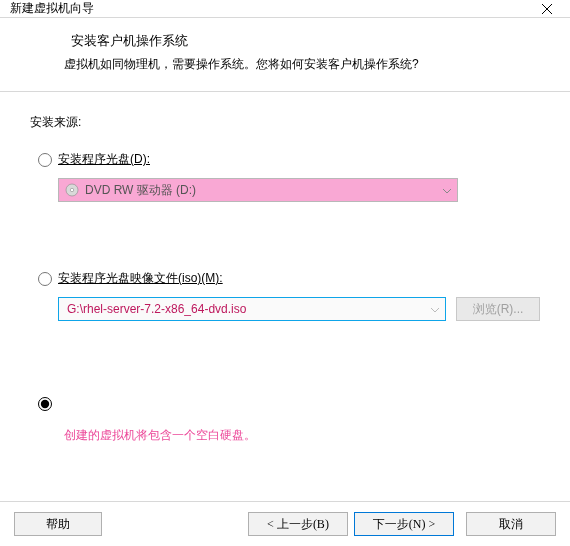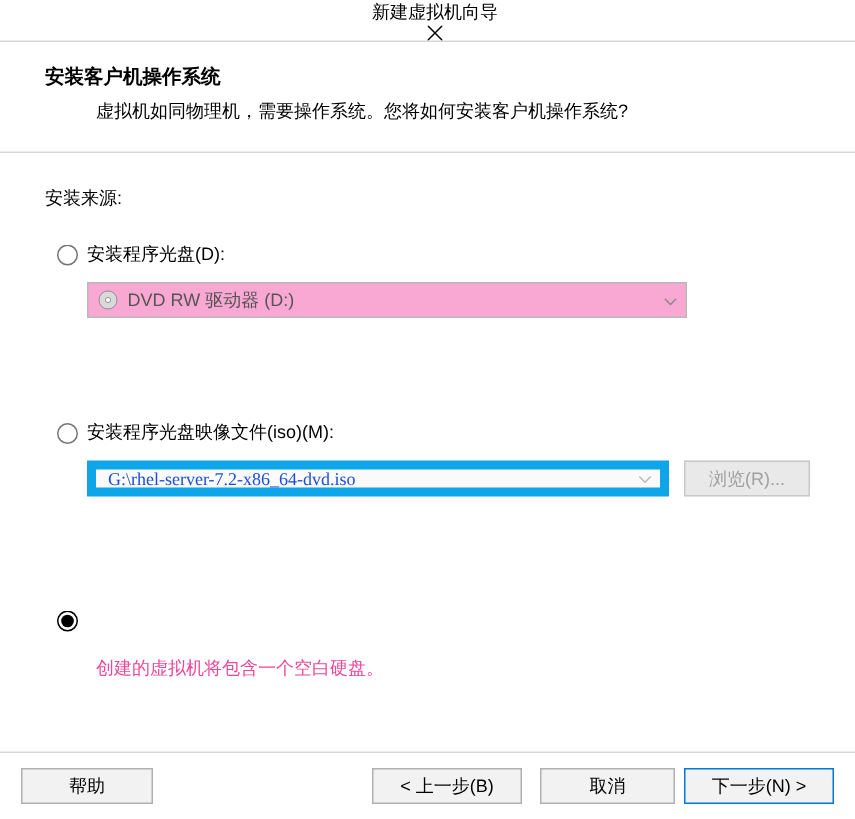--- a/index.html
+++ b/index.html
@@ -10,59 +10,58 @@
       background: #fff;
       width: 570px;
       height: 546px;
       display: flex;
       flex-direction: column;
     }
     .titlebar {
       display: flex;
       align-items: center;
       justify-content: space-between;
-      height: 28px;
+      height: 18px;
       padding: 0 0 0 10px;
       border-bottom: 1px solid #d8d8d8;
-      flex-direction: column;
     }
     .titlebar-close {
       width: 46px;
       height: 30px;
       display: flex;
       align-items: center;
       justify-content: center;
       cursor: pointer;
     }
     .titlebar-close svg { width: 10px; height: 10px; }
     .header {
       padding: 14px 40px 18px 30px;
       border-bottom: 1px solid #d8d8d8;
     }
-    .header-heading { font-weight: bold; font-size: 13px; }
+    .header-heading { font-weight: normal; font-size: 13px; margin-left: 41px; }
     .header-sub { padding: 6px 0 0 34px; font-size: 12px; }
     .content {
       flex: 1;
       padding: 22px 30px 10px 30px;
     }
     .source-label { margin-bottom: 20px; }
     .opt-group { padding-left: 8px; }
     .opt {
       display: flex;
       align-items: center;
       margin-bottom: 10px;
     }
     .opt input[type="radio"] {
       width: 14px;
       height: 14px;
       margin-right: 6px;
       accent-color: #000;
       cursor: pointer;
     }
-    .opt label { cursor: pointer; }
+    .opt label { cursor: pointer; text-decoration: underline; }
     .indent-row {
       display: flex;
       align-items: center;
       gap: 10px;
       padding-left: 20px;
       margin-bottom: 10px;
     }
     .select-box {
       position: relative;
       flex: 1;
@@ -84,28 +83,27 @@
     .select-box .dd-arrow {
       position: absolute;
       right: 6px;
       top: 50%;
       transform: translateY(-50%);
     }
     .input-disabled {
       flex: 1;
       max-width: 400px;
       height: 24px;
-      border: 6px solid #0ea5e9;
+      border: 1px solid #0ea5e9;
       background: #fafafa;
       display: flex;
       align-items: center;
       padding: 0 24px 0 8px;
-      color: #1d4ed8;
+      color: #be185d;
       position: relative;
-      font-family: Liberation Serif, serif;
     }
     .input-disabled .dd-arrow {
       position: absolute;
       right: 6px;
       top: 50%;
       transform: translateY(-50%);
     }
     .browse-btn {
       width: 84px;
       height: 24px;
@@ -131,21 +129,21 @@
       height: 24px;
       border: 1px solid #b0b0b0;
       background: #f2f2f2;
       padding: 0 14px;
       margin-left: 6px;
       font-size: 12px;
       display: inline-flex;
       align-items: center;
       justify-content: center;
       cursor: pointer;
-      font-family: Liberation Sans, sans-serif;
+      font-family: Liberation Serif, serif;
     }
     .btn.help { min-width: 88px; margin-left: 0; }
     .btn.nav { min-width: 100px; }
     .btn.cancel { min-width: 90px; margin-left: 12px; }
     .btn.next {
       border: 1px solid #0078d7;
     }
     .dd-svg { width: 8px; height: 5px; }
   </style>
 </head>
@@ -217,15 +215,15 @@
     </div>
     <div class="note">创建的虚拟机将包含一个空白硬盘。</div>
 
   </div>
 </div>
 
 <div class="footer">
   <button class="btn help">帮助</button>
   <div class="spacer"></div>
   <button class="btn nav">&lt; 上一步(B)</button>
+  <button class="btn nav next">下一步(N) &gt;</button>
   <button class="btn cancel">取消</button>
-  <button class="btn nav next">下一步(N) &gt;</button>
 </div>
 
 </body></html>

